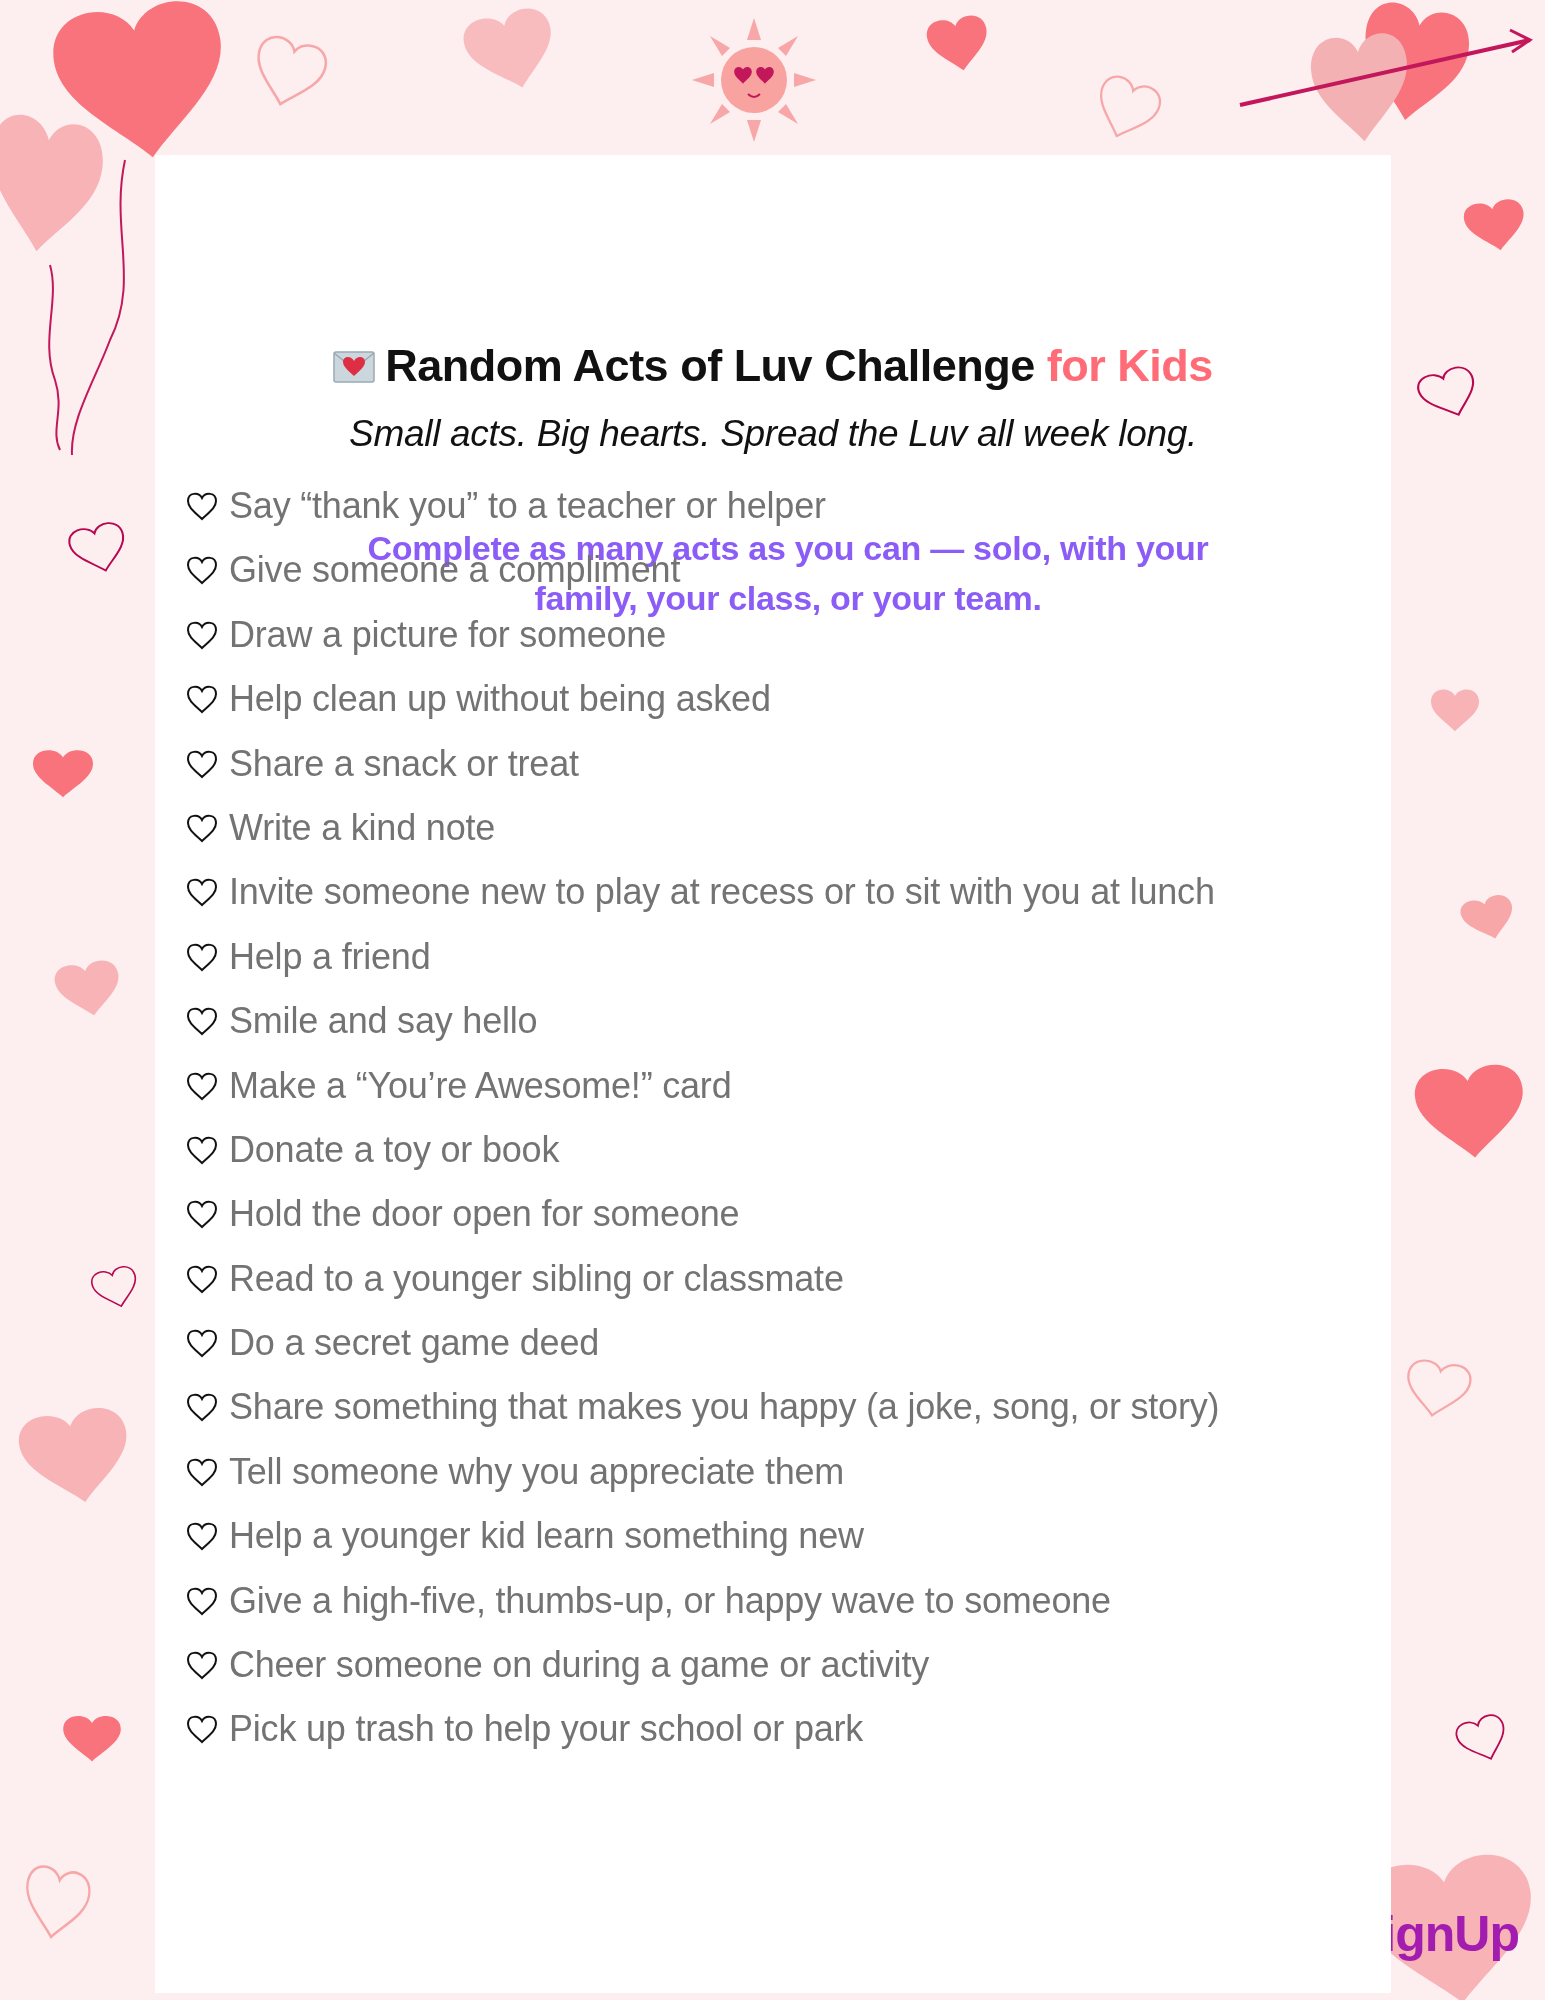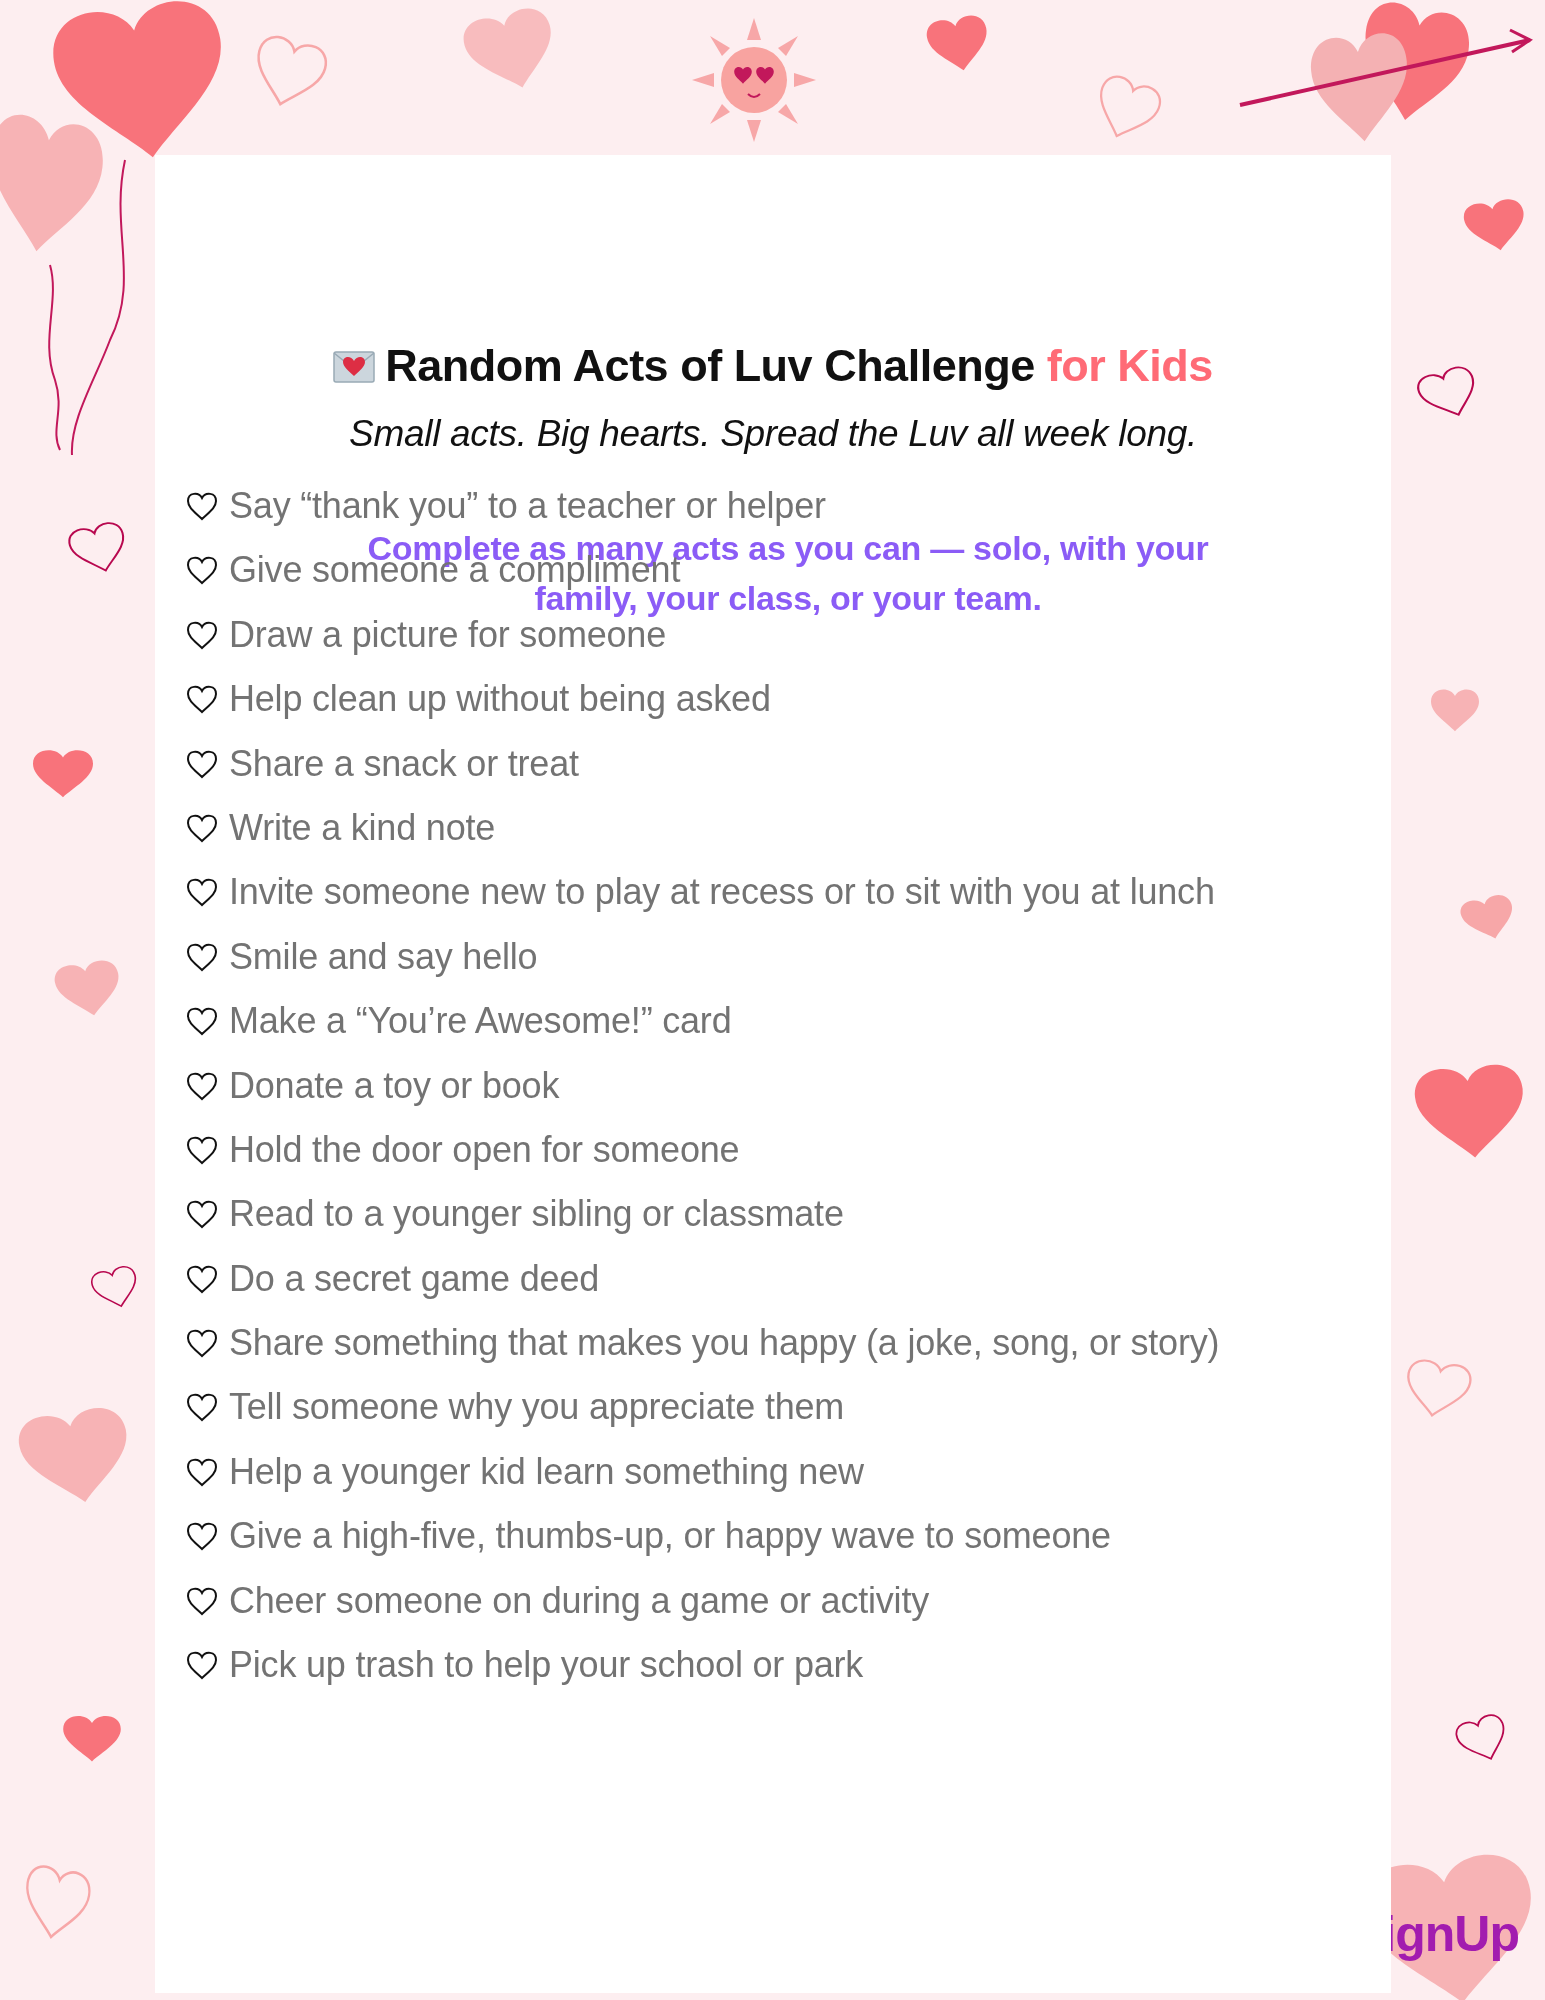--- a/index.html
+++ b/index.html
@@ -151,20 +151,23 @@
         <path d="M17,7 C14,1 3,1 3,10 C3,17 11,22 17,28 C23,22 31,17 31,10 C31,1 20,1 17,7 Z" fill="none" stroke="#111" stroke-width="2"></path>
       </svg><span>Share a snack or treat</span></li>
     <li><svg class="heart" viewBox="0 0 34 30">
         <path d="M17,7 C14,1 3,1 3,10 C3,17 11,22 17,28 C23,22 31,17 31,10 C31,1 20,1 17,7 Z" fill="none" stroke="#111" stroke-width="2"></path>
       </svg><span>Write a kind note</span></li>
     <li><svg class="heart" viewBox="0 0 34 30">
         <path d="M17,7 C14,1 3,1 3,10 C3,17 11,22 17,28 C23,22 31,17 31,10 C31,1 20,1 17,7 Z" fill="none" stroke="#111" stroke-width="2"></path>
       </svg><span>Invite someone new to play at recess or to sit with you at lunch</span></li>
     <li><svg class="heart" viewBox="0 0 34 30">
         <path d="M17,7 C14,1 3,1 3,10 C3,17 11,22 17,28 C23,22 31,17 31,10 C31,1 20,1 17,7 Z" fill="none" stroke="#111" stroke-width="2"></path>
+      </svg><span>Help a friend</span></li>
+    <li><svg class="heart" viewBox="0 0 34 30">
+        <path d="M17,7 C14,1 3,1 3,10 C3,17 11,22 17,28 C23,22 31,17 31,10 C31,1 20,1 17,7 Z" fill="none" stroke="#111" stroke-width="2"></path>
       </svg><span>Smile and say hello</span></li>
     <li><svg class="heart" viewBox="0 0 34 30">
         <path d="M17,7 C14,1 3,1 3,10 C3,17 11,22 17,28 C23,22 31,17 31,10 C31,1 20,1 17,7 Z" fill="none" stroke="#111" stroke-width="2"></path>
       </svg><span>Make a “You’re Awesome!” card</span></li>
     <li><svg class="heart" viewBox="0 0 34 30">
         <path d="M17,7 C14,1 3,1 3,10 C3,17 11,22 17,28 C23,22 31,17 31,10 C31,1 20,1 17,7 Z" fill="none" stroke="#111" stroke-width="2"></path>
       </svg><span>Donate a toy or book</span></li>
     <li><svg class="heart" viewBox="0 0 34 30">
         <path d="M17,7 C14,1 3,1 3,10 C3,17 11,22 17,28 C23,22 31,17 31,10 C31,1 20,1 17,7 Z" fill="none" stroke="#111" stroke-width="2"></path>
       </svg><span>Hold the door open for someone</span></li>

